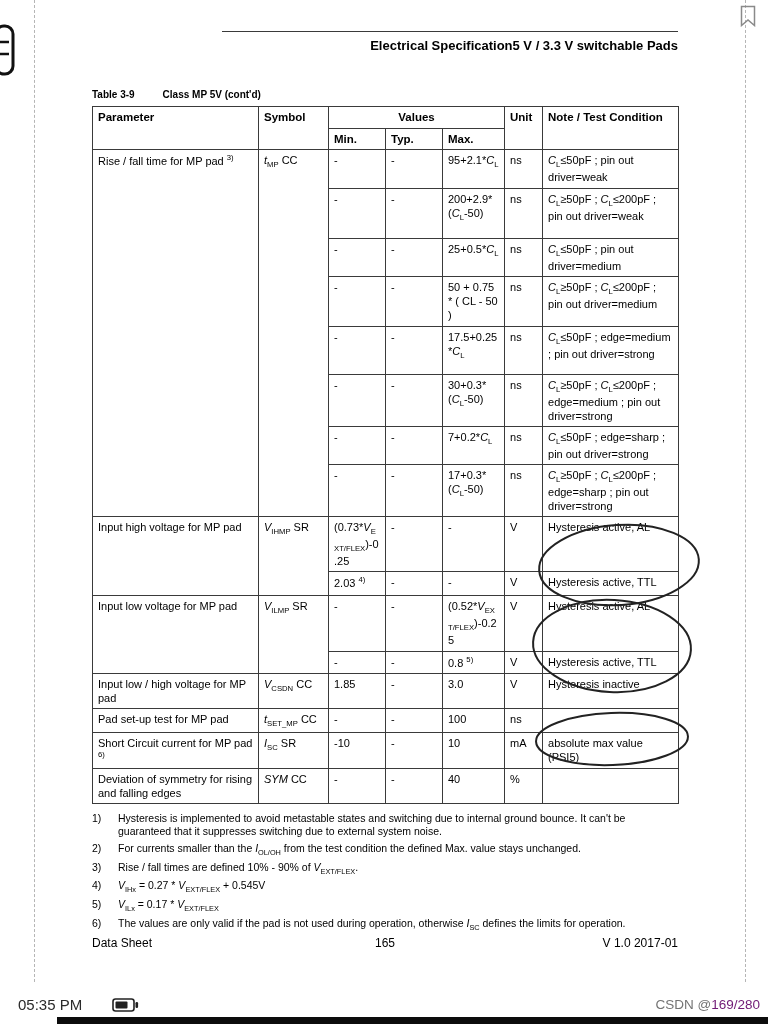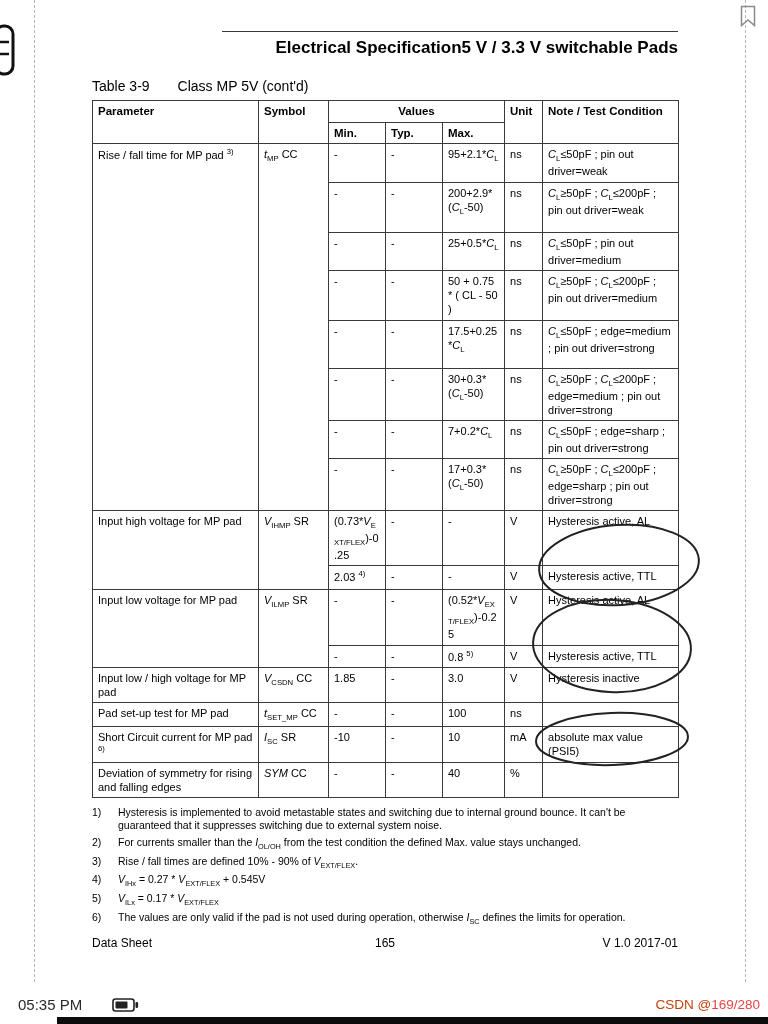--- a/index.html
+++ b/index.html
@@ -12,30 +12,30 @@
   .edge-guide{position:absolute;top:0;height:982px;border-left:1.5px dashed #b5b5b5;}
   .edge-left{left:34px;}
   .edge-right{left:745px;}
   .bookmark{position:absolute;top:5px;right:12px;}
   .clip{position:absolute;left:-6px;top:24px;}
   .bottombar{position:absolute;left:57px;right:0;bottom:0;height:7px;background:#0c0c0c;}
   .statusbar{position:absolute;left:0;right:0;top:994px;height:24px;font-size:15px;color:#2b2b2b;}
   .statusbar .time{position:absolute;left:18px;top:2px;font-weight:500;}
   .statusbar .batt{position:absolute;left:112px;top:4px;}
   .statusbar .wm{position:absolute;right:8px;top:3px;font-size:13.5px;}
-  .wm .wm-prefix{color:#c2410c;}
-  .wm .wm-progress{color:#ef4444;}
+  .wm .wm-prefix{color:#737373;}
+  .wm .wm-progress{color:#701a75;}
 
   
   .content{position:absolute;left:92px;width:586px;top:26px;}
   .hdr{display:flex;justify-content:space-between;align-items:flex-start;height:58px;}
   .doc-title{font-weight:bold;font-size:15px;margin-top:22px;letter-spacing:.2px;}
   .subtitle-wrap{margin-left:130px;margin-top:5px;border-top:1.5px solid #3a3a3a;padding-top:6px;
-    text-align:right;font-weight:bold;font-size:17px;}
-  .caption{margin-top:20px;font-weight:normal;font-size:14px;}
+    text-align:right;font-weight:bold;font-size:13px;}
+  .caption{margin-top:36px;font-weight:bold;font-size:10px;}
   .caption .lbl{margin-right:28px;}
 
   table{border-collapse:collapse;table-layout:fixed;width:586px;margin-top:6px;}
   th,td{border:1px solid #3a3a3a;padding:3px 5px;vertical-align:top;text-align:left;
     font-size:11px;line-height:1.28;word-wrap:break-word;}
   th{font-weight:bold;font-size:11.5px;}
   th.vals{text-align:center;}
   thead tr{height:21px;}
   sub{font-size:0.7em;}
   sup{font-size:0.7em;}

